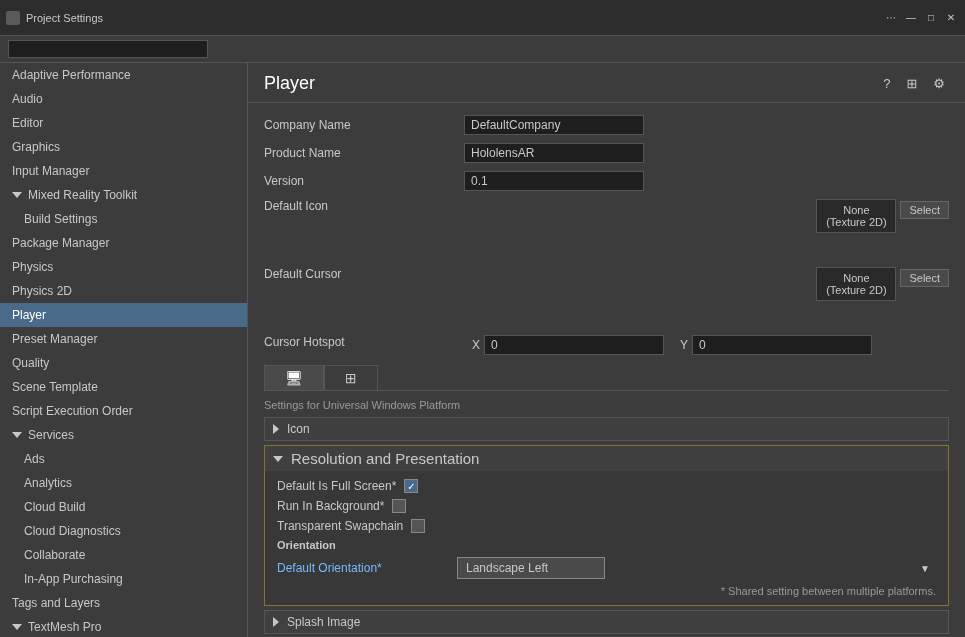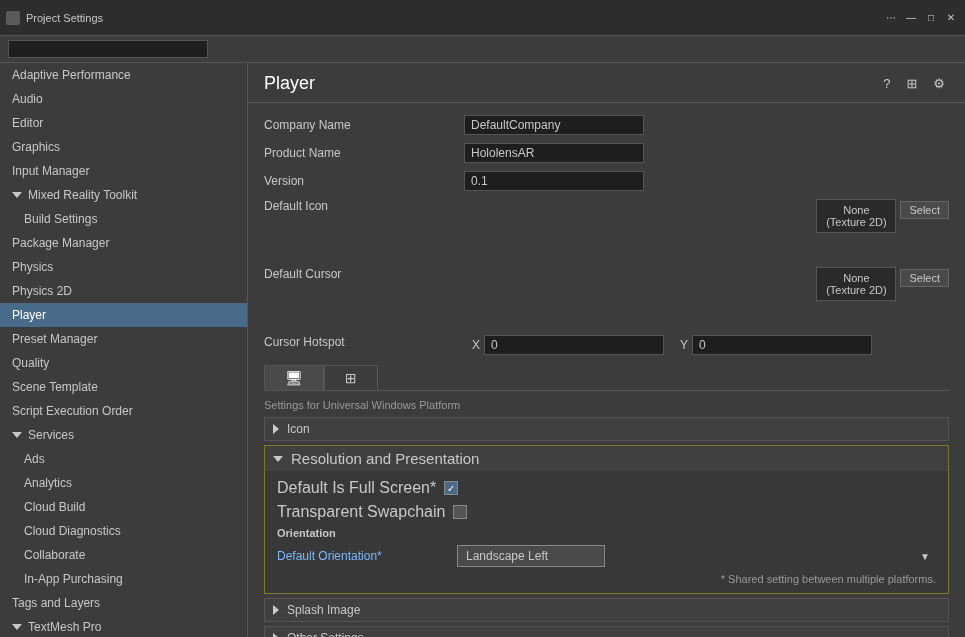--- a/index.html
+++ b/index.html
@@ -238,21 +238,21 @@
       background: #383838;
     }
     .checkbox-row {
       display: flex;
       align-items: center;
       margin-bottom: 6px;
       gap: 8px;
     }
     .checkbox-label {
       color: #c8c8c8;
-      font-size: 16px;
+      font-size: 12px;
     }
     .checkbox {
       width: 14px;
       height: 14px;
       background: #555;
       border: 1px solid #888;
       display: flex;
       align-items: center;
       justify-content: center;
       cursor: pointer;
@@ -543,20 +543,24 @@
         </div>
         <div class="res-content">
 
           <div class="checkbox-row">
             <span class="checkbox-label">Default Is Full Screen*</span>
             <div class="checkbox checked">
               <span style="color:#fff;font-size:10px;">✓</span>
             </div>
           </div>
 
+          <div class="checkbox-row">
+            <span class="checkbox-label">Run In Background*</span>
+            <div class="checkbox"></div>
+          </div>
 
           <div class="checkbox-row">
             <span class="checkbox-label">Transparent Swapchain</span>
             <div class="checkbox"></div>
           </div>
 
           <div class="orientation-section-label">Orientation</div>
           <div class="orientation-row">
             <span class="orientation-label">Default Orientation*</span>
             <div class="select-wrapper">

